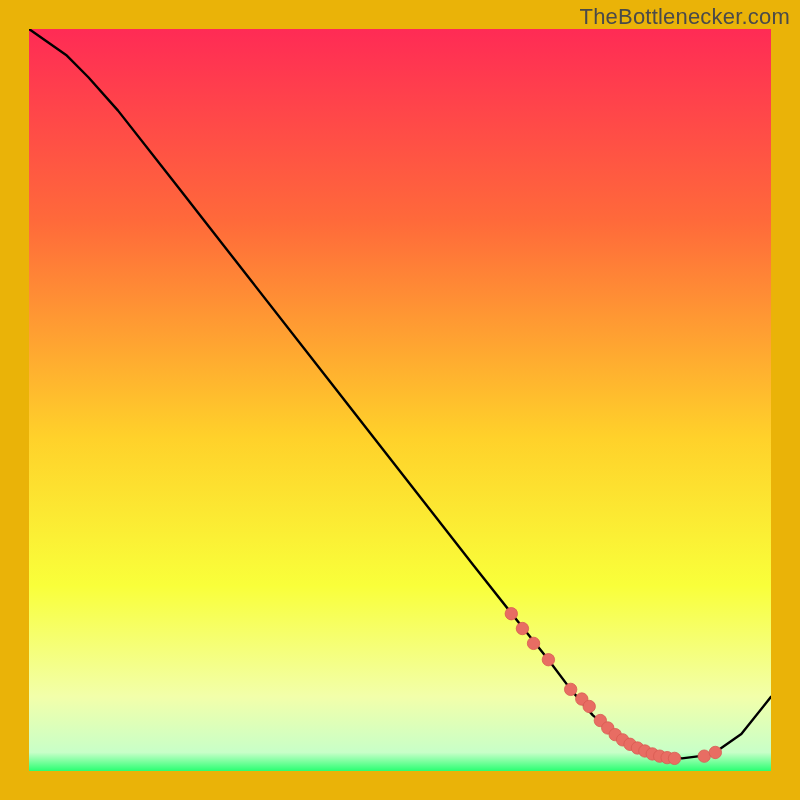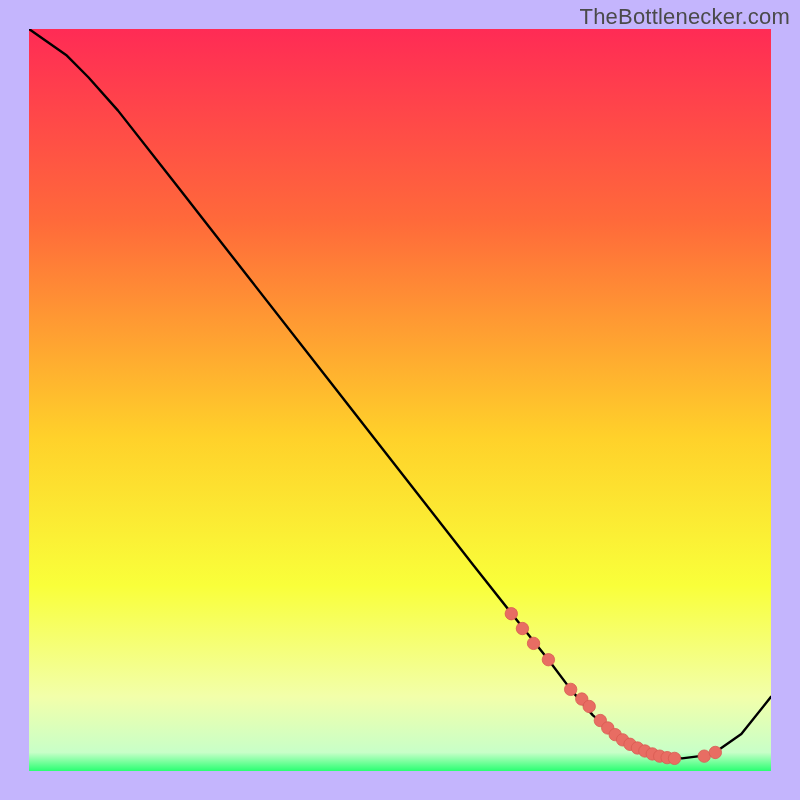--- a/index.html
+++ b/index.html
@@ -8,21 +8,21 @@
     background: #000;
     width: 800px;
     height: 800px;
     overflow: hidden;
     font-family: Arial, Helvetica, sans-serif;
   }
   .frame {
     position: relative;
     width: 800px;
     height: 800px;
-    background: #c4b5fd;
+    background: #eab308;
   }
   .watermark {
     position: absolute;
     top: 4px;
     right: 10px;
     color: #4a4a4a;
     font-size: 22px;
     font-weight: 500;
     letter-spacing: 0.2px;
     z-index: 10;

